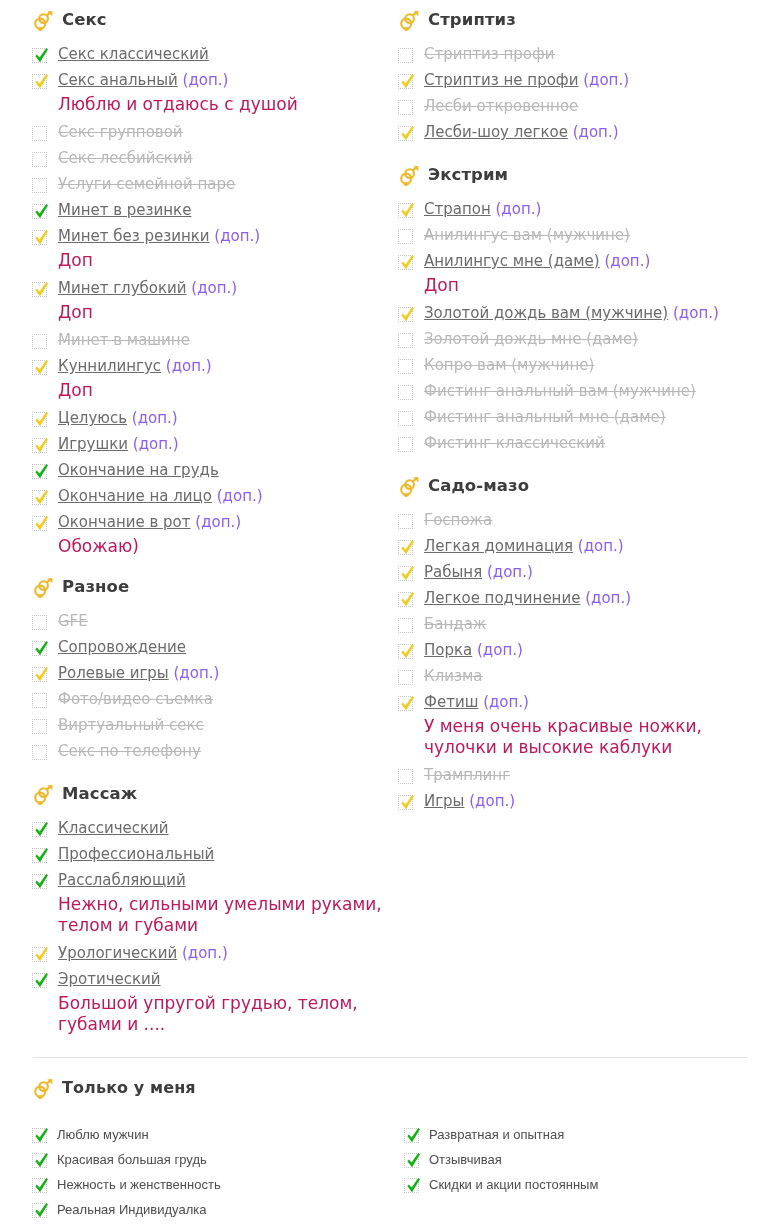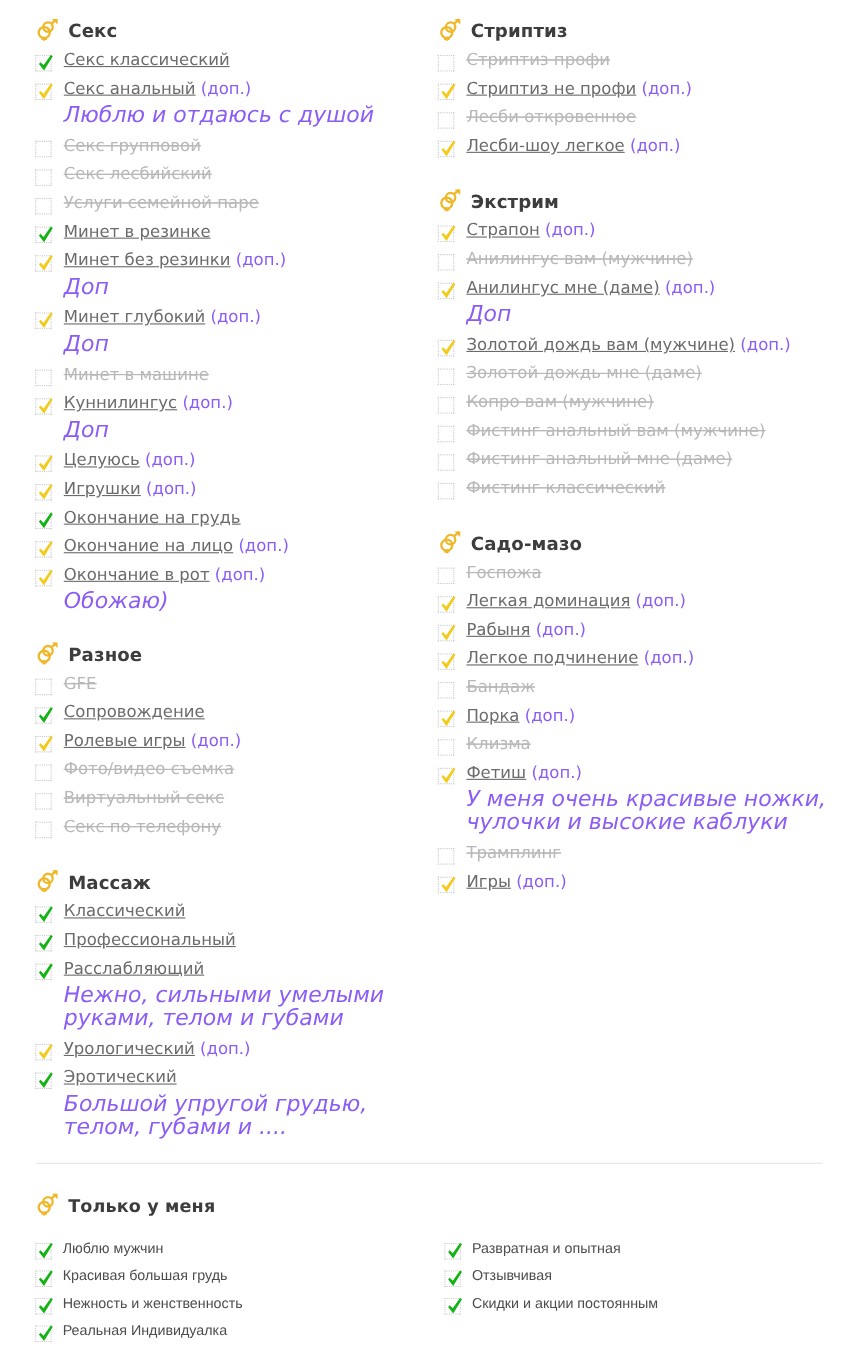--- a/index.html
+++ b/index.html
@@ -30,21 +30,21 @@
   .col-right { padding-left: 8px; }
 
   
   .section {
     margin: 0 0 0 0;
   }
   .section + .section { margin-top: 20px; }
 
   .sec-head {
     display: flex;
-    align-items: flex-end;
+    align-items: flex-start;
     height: 28px;
     margin-bottom: 3px;
   }
   .sec-head .sec-title {
     font-weight: bold;
     font-size: 16.5px;
     color: #3d3d3d;
     margin-left: 8px;
     letter-spacing: 0.1px;
   }
@@ -55,21 +55,21 @@
     height: 22px;
     flex: 0 0 22px;
     position: relative;
     display: inline-block;
   }
   .gender-icon svg { display: block; }
 
   
   .row {
     display: flex;
-    align-items: flex-end;
+    align-items: center;
     min-height: 26px;
     line-height: 26px;
   }
   .cbox {
     width: 17px;
     height: 17px;
     flex: 0 0 17px;
     margin-top: 5px;
     margin-right: 9px;
     position: relative;
@@ -100,26 +100,25 @@
     color: #b8b8b8;
     text-decoration: line-through;
   }
   .row.off .lnk {
     color: #b8b8b8;
     text-decoration: line-through;
   }
 
   
   .comment {
-    color: #8b5cf6;
-    font-size: 20px;
+    color: #be185d;
+    font-size: 17px;
     line-height: 21px;
     margin: 1px 0 4px 26px;
     max-width: 330px;
-    font-style: italic;
   }
 
   
   .divider {
     height: 1px;
     background: #e4e4e4;
     margin: 18px 33px 0 33px;
   }
 
   

